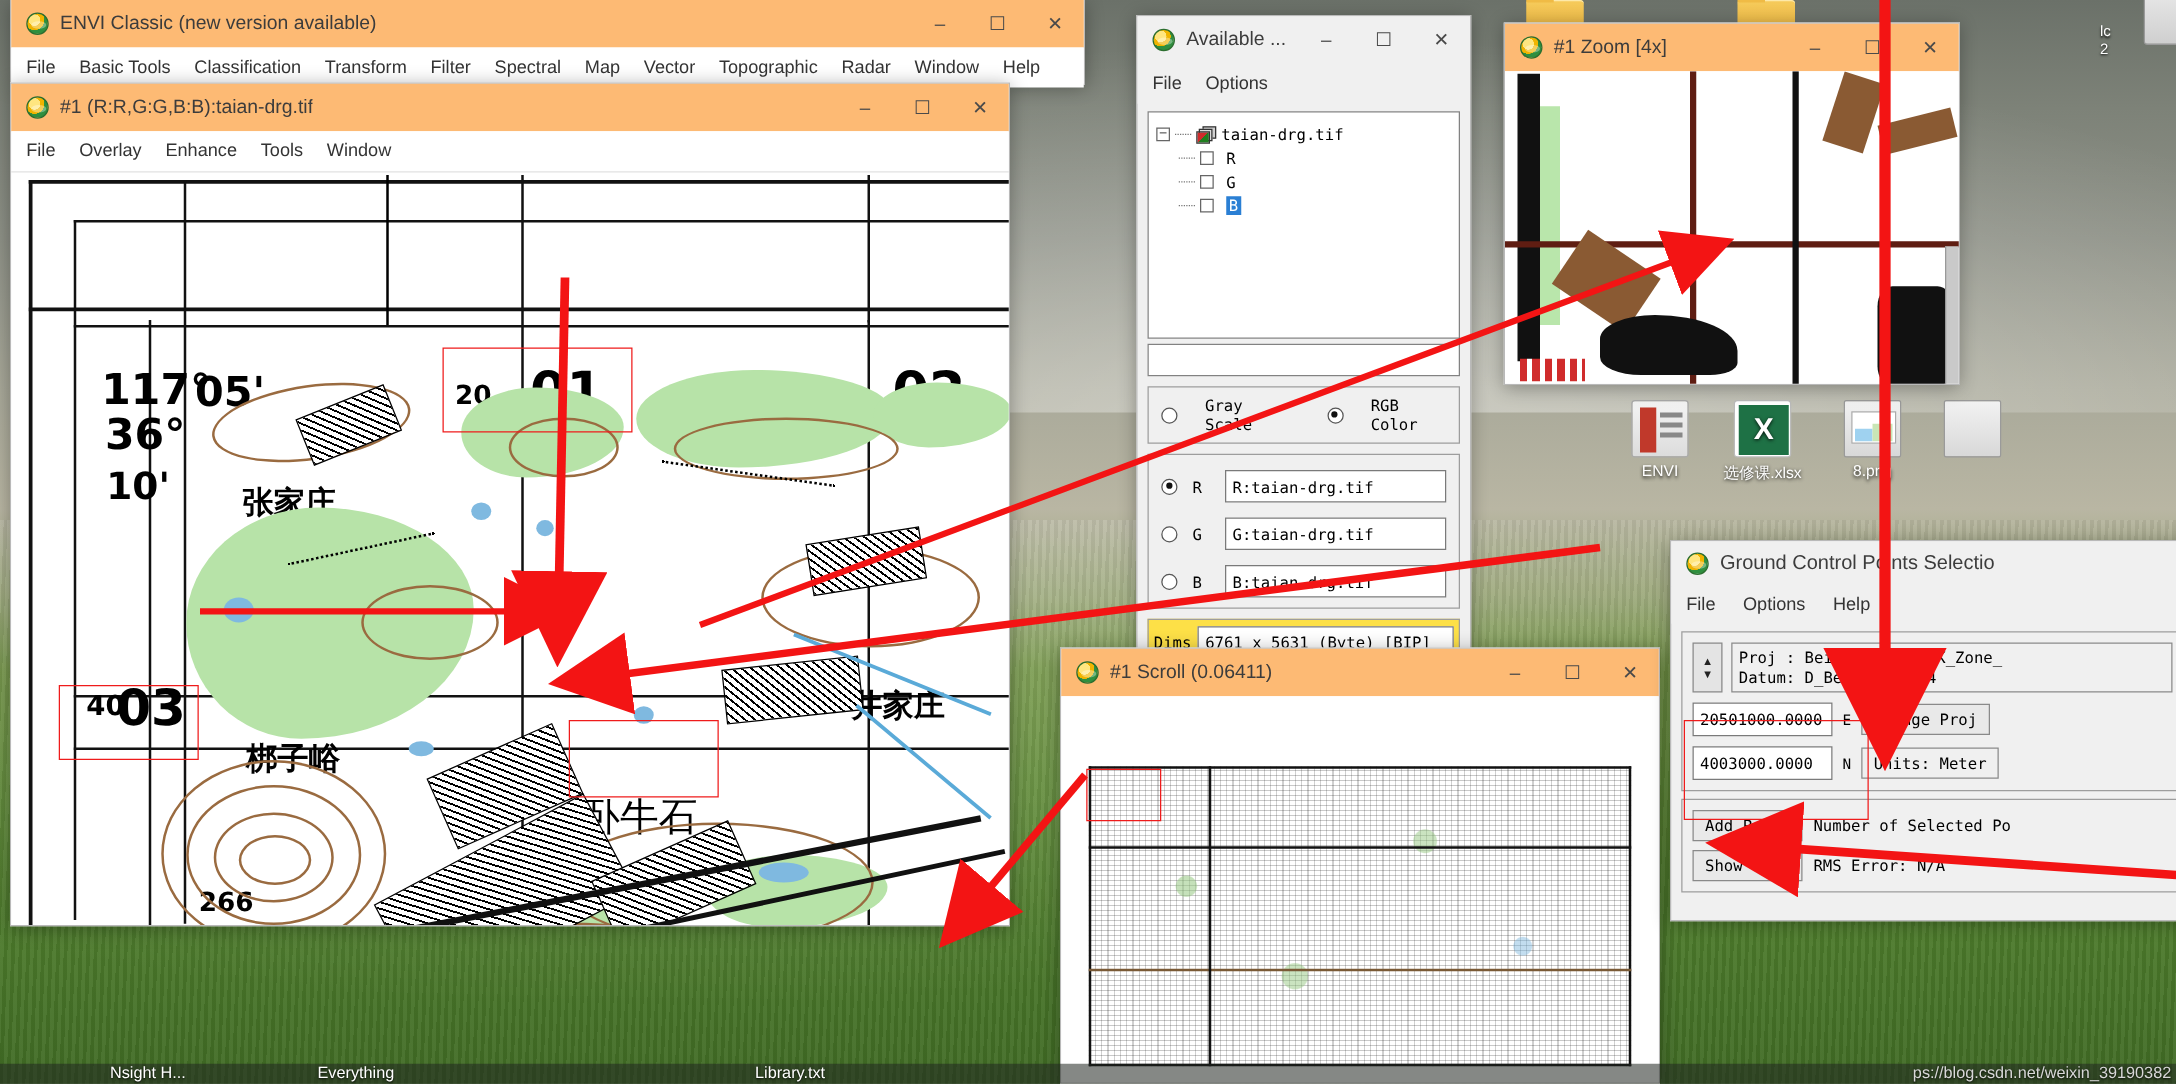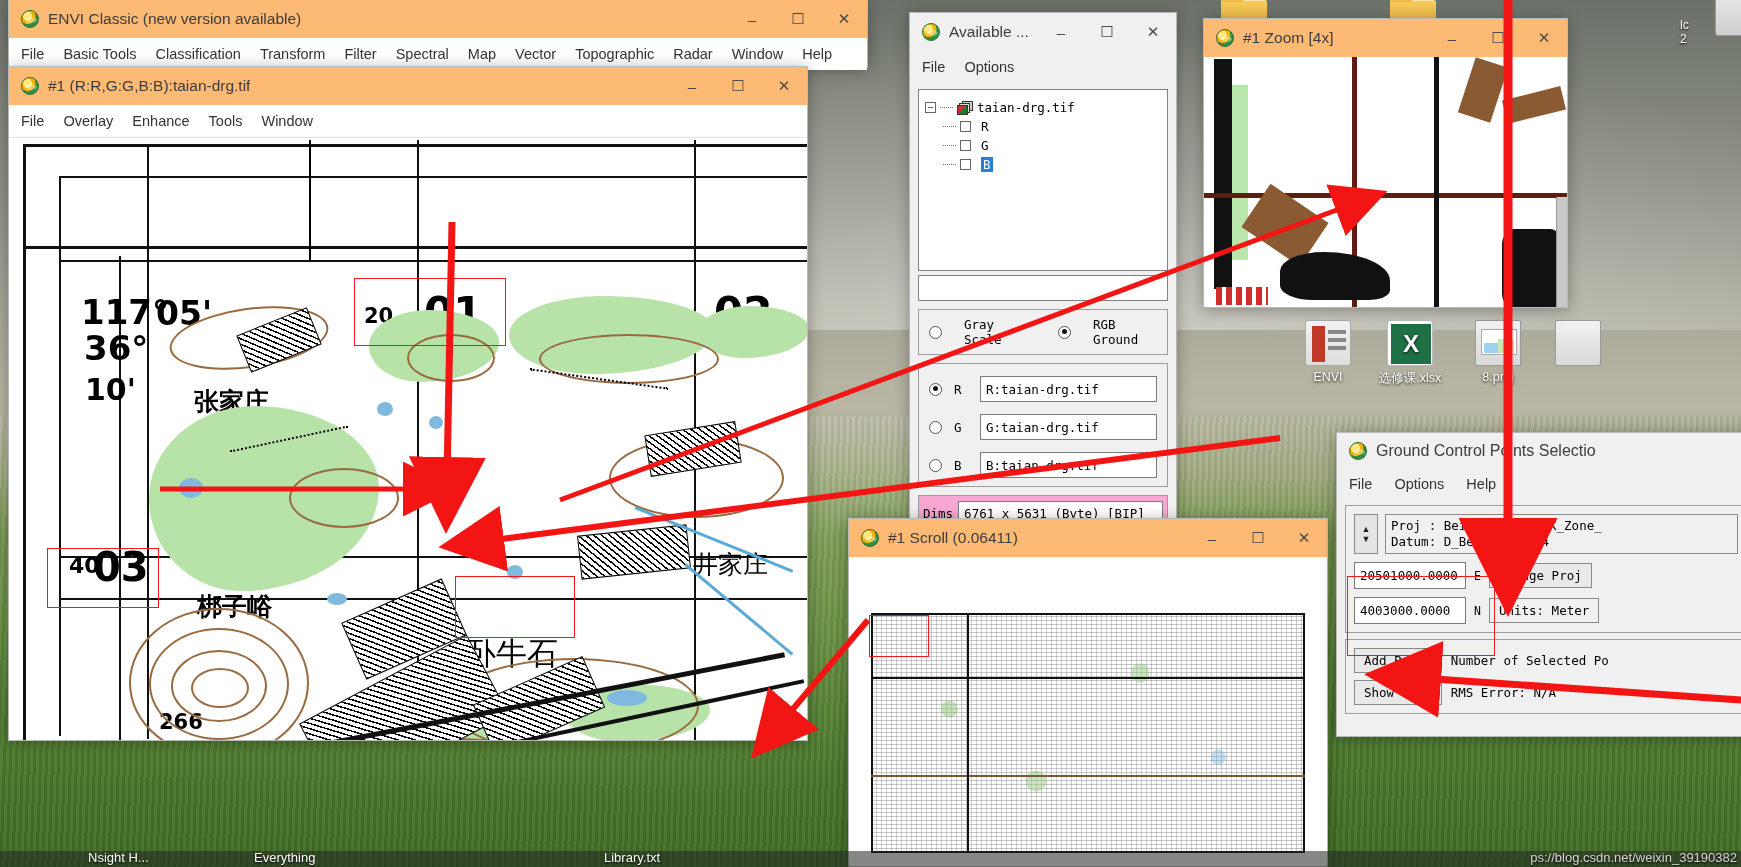--- a/index.html
+++ b/index.html
@@ -81,21 +81,21 @@
                font-family:"DejaVu Sans Mono", monospace; font-size:12.5px; }
   .radio { width:13px; height:13px; border-radius:50%; border:1.6px solid #555;
            background:#fff; flex:none; position:relative; }
   .radio.on:after { content:""; position:absolute; left:2.5px; top:2.5px;
            width:5px; height:5px; border-radius:50%; background:#111; }
   .rgbrow { display:flex; align-items:center; gap:12px; margin-bottom:12px; }
   .txtfield { flex:1; background:#fff; border:1px solid #7a7a7a; height:26px;
               font-family:"DejaVu Sans Mono", monospace; font-size:12.5px;
               display:flex; align-items:center; padding-left:5px; color:#000; }
   .dims-row { display:flex; align-items:center; gap:5px; border:1px solid #9d9d9d;
-              margin:8px 8px 0 8px; background:#f9a8d4; padding:5px 4px; }
+              margin:8px 8px 0 8px; background:#fde047; padding:5px 4px; }
   .dims-lbl { font-family:"DejaVu Sans Mono", monospace; font-size:12.5px; }
 
   
   #zoomwin { left:1203px; top:18px; width:365px; height:290px; }
   #zoom-canvas { position:relative; width:100%; height:calc(100% - 38px);
                  background:#fff; overflow:hidden; }
 
   
   #scrollwin { left:848px; top:518px; width:480px; height:349px; }
   #scroll-canvas { position:relative; width:100%; height:calc(100% - 38px);
@@ -274,21 +274,21 @@
     <div class="mtext" style="left:76px; top:234px; font-size:30px; font-weight:bold;">10'</div>
 
     <div class="mtext" style="left:355px; top:166px; font-size:21px; font-weight:bold;">20</div>
     <div class="mtext" style="left:382px; top:177px; font-size:17px; font-weight:bold;">5</div>
     <div class="mtext" style="left:415px; top:150px; font-size:42px; font-weight:bold;">01</div>
     <div class="mtext" style="left:705px; top:150px; font-size:42px; font-weight:bold;">02</div>
     <div class="mtext" style="left:60px; top:415px; font-size:22px; font-weight:bold;">40</div>
     <div class="mtext" style="left:84px; top:406px; font-size:40px; font-weight:bold;">03</div>
 
     <div class="mtext" style="left:185px; top:247px; font-size:25px; font-weight:bold;">张家庄</div>
-    <div class="mtext" style="left:672px; top:410px; font-size:25px; font-weight:normal;margin-left:12px;">井家庄</div>
+    <div class="mtext" style="left:672px; top:410px; font-size:25px; font-weight:bold;">井家庄</div>
     <div class="mtext" style="left:188px; top:452px; font-size:25px; font-weight:bold;">梆子峪</div>
     <div class="mtext" style="left:456px; top:495px; font-size:31px; font-weight:normal;">卧牛石</div>
 
     <div class="mtext" style="left:325px; top:348px; font-size:21px; font-weight:bold;">178</div>
     <div class="mtext" style="left:150px; top:572px; font-size:21px; font-weight:bold;">266</div>
 
     <div class="greenblob" style="left:360px; top:172px; width:130px; height:72px;"></div>
     <div class="greenblob" style="left:500px; top:158px; width:205px; height:78px;"></div>
     <div class="greenblob" style="left:690px; top:168px; width:110px; height:52px;"></div>
     <div class="greenblob" style="left:140px; top:268px; width:230px; height:185px;"></div>
@@ -383,21 +383,21 @@
   <div class="empty-box"></div>
 
   <div class="grp" style="padding:7px 10px;">
     <div style="display:flex; align-items:center; gap:30px;">
       <div class="radio-row">
         <span class="radio"></span>
         <span>Gray Scale</span>
       </div>
       <div class="radio-row">
         <span class="radio on"></span>
-        <span>RGB Ground</span>
+        <span>RGB Color</span>
       </div>
     </div>
   </div>
 
   <div class="grp" style="padding:12px 10px 6px;">
     <div class="rgbrow">
       <span class="radio on"></span>
       <span class="radio-row" style="width:14px;">R</span>
       <div class="txtfield">R:taian-drg.tif</div>
     </div>

